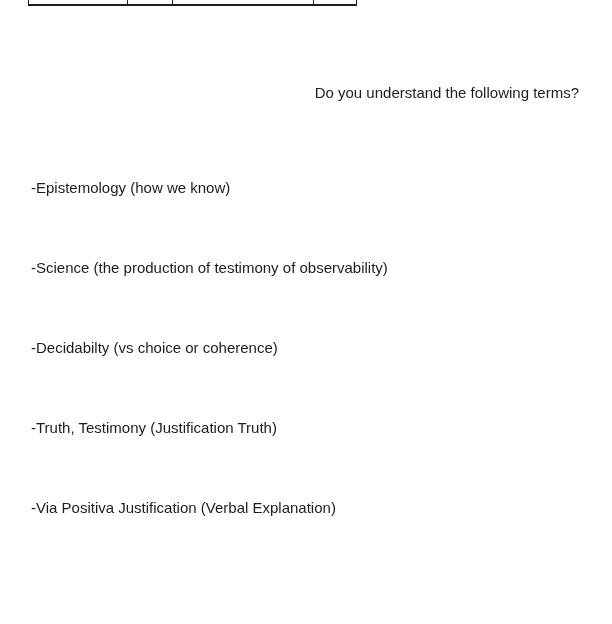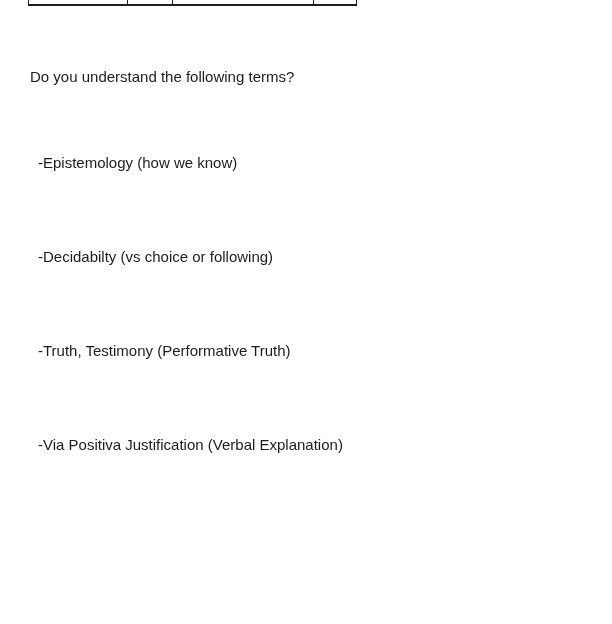--- a/index.html
+++ b/index.html
@@ -41,41 +41,43 @@
     position: absolute;
     top: 12px;
     left: 30px;
     width: 565px;
     font-size: 15px;
     line-height: 26px;
     white-space: pre-wrap;
     word-wrap: break-word;
   }
   .question {
-    margin: 0;
+    margin: 16px;
+    text-align: right;
   }
   .term-line {
-    margin: 8px;
+    margin: 1px;
   }
 </style>
 </head>
 <body>
 
 <div class="table-fragment">
   <div class="cell c1"></div>
   <div class="cell c2"></div>
   <div class="cell c3"></div>
   <div class="cell c4"></div>
 </div>
 
 <div class="content">
   <div class="question">Do you understand the following terms?</div>
   <div class="term-line">-Epistemology (how we know)</div>
-  <div class="term-line">-Decidabilty (vs choice or following)</div>
-  <div class="term-line">-Truth, Testimony (Performative Truth)</div>
+  <div class="term-line">-Science (the production of testimony of observability)</div>
+  <div class="term-line">-Decidabilty (vs choice or coherence)</div>
+  <div class="term-line">-Truth, Testimony (Justification Truth)</div>
   <div class="term-line">-Via Positiva Justification (Verbal Explanation)</div>
   
   
   
   
   
   
   
   
   

